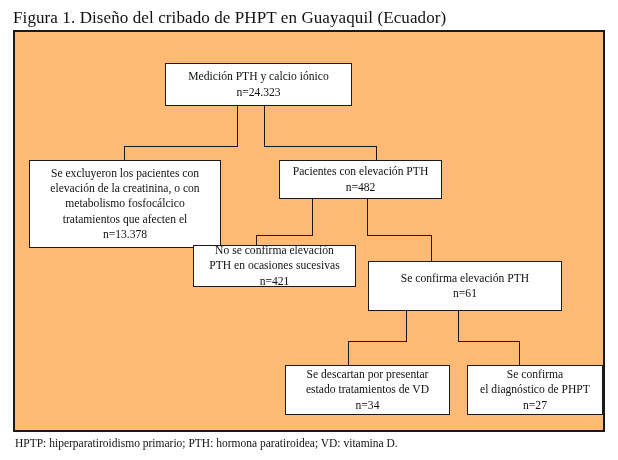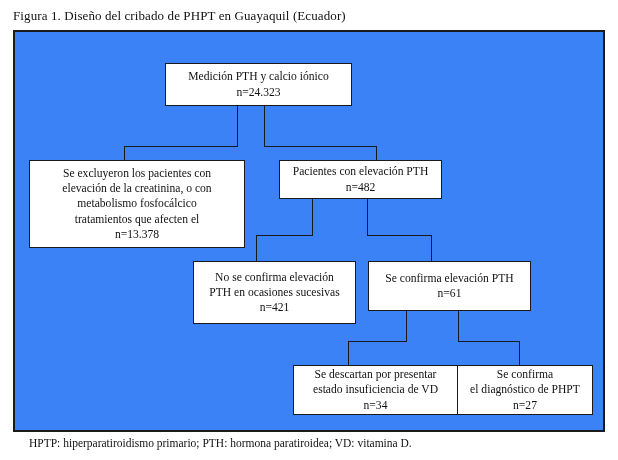--- a/index.html
+++ b/index.html
@@ -13,40 +13,40 @@
     position: relative;
     font-family: "Liberation Serif", "DejaVu Serif", serif;
     color: #111111;
     overflow: hidden;
   }
 
   #figure-title {
     position: absolute;
     left: 13px;
     top: 8px;
-    font-size: 13px;
+    font-size: 17px;
     color: #111111;
     white-space: nowrap;
     letter-spacing: 0.1px;
   }
 
   #frame {
     position: absolute;
     left: 13px;
     top: 30px;
     width: 592px;
     height: 402px;
     border: 2px solid #1a1a1a;
-    background: #3b82f6;
+    background: #fdba74;
     box-sizing: border-box;
   }
 
   #footnote {
     position: absolute;
-    left: 29px;
+    left: 15px;
     top: 437px;
     font-size: 11.5px;
     color: #111111;
     white-space: nowrap;
   }
 
   
   .node {
     position: absolute;
     border: 1.6px solid #1a1a1a;
@@ -108,51 +108,51 @@
 
   <div class="vline" style="left:443px; top:279px; height:31px;"></div>
   <div class="hline" style="left:443px; top:309px; width:62px;"></div>
   <div class="vline" style="left:504px; top:309px; height:24px;"></div>
 
   <div class="node" style="left:150px; top:31px; width:187px; height:43px;">
     <span class="ln">Medición PTH y calcio iónico</span>
     <span class="ln">n=24.323</span>
   </div>
 
-  <div class="node" style="left:14px; top:128px; width:216px; height:88px;">
+  <div class="node" style="left:14px; top:128px; width:192px; height:88px;">
     <span class="ln">Se excluyeron los pacientes con</span>
     <span class="ln">elevación de la creatinina, o con</span>
     <span class="ln">metabolismo fosfocálcico</span>
     <span class="ln">tratamientos que afecten el</span>
     <span class="ln">n=13.378</span>
   </div>
 
   <div class="node" style="left:264px; top:128px; width:163px; height:39px;">
     <span class="ln">Pacientes con elevación PTH</span>
     <span class="ln">n=482</span>
   </div>
 
-  <div class="node" style="left:178px; top:229px; width:163px; height:63px;">
+  <div class="node" style="left:178px; top:213px; width:163px; height:42px;">
     <span class="ln">No se confirma elevación</span>
     <span class="ln">PTH en ocasiones sucesivas</span>
     <span class="ln">n=421</span>
   </div>
 
-  <div class="node" style="left:353px; top:229px; width:163px; height:50px;text-align:right;">
+  <div class="node" style="left:353px; top:229px; width:194px; height:50px;text-align:right;">
     <span class="ln">Se confirma elevación PTH</span>
     <span class="ln">n=61</span>
   </div>
 
-  <div class="node" style="left:278px; top:333px; width:165px; height:50px;">
+  <div class="node" style="left:270px; top:333px; width:165px; height:50px;">
     <span class="ln">Se descartan por presentar</span>
-    <span class="ln">estado insuficiencia de VD</span>
+    <span class="ln">estado tratamientos de VD</span>
     <span class="ln">n=34</span>
   </div>
 
-  <div class="node" style="left:442px; top:333px; width:136px; height:50px;">
+  <div class="node" style="left:452px; top:333px; width:136px; height:50px;">
     <span class="ln">Se confirma</span>
     <span class="ln">el diagnóstico de PHPT</span>
     <span class="ln">n=27</span>
   </div>
 
 </div>
 
 <div id="footnote">HPTP: hiperparatiroidismo primario; PTH: hormona paratiroidea; VD: vitamina D.</div>
 
 </body></html>

